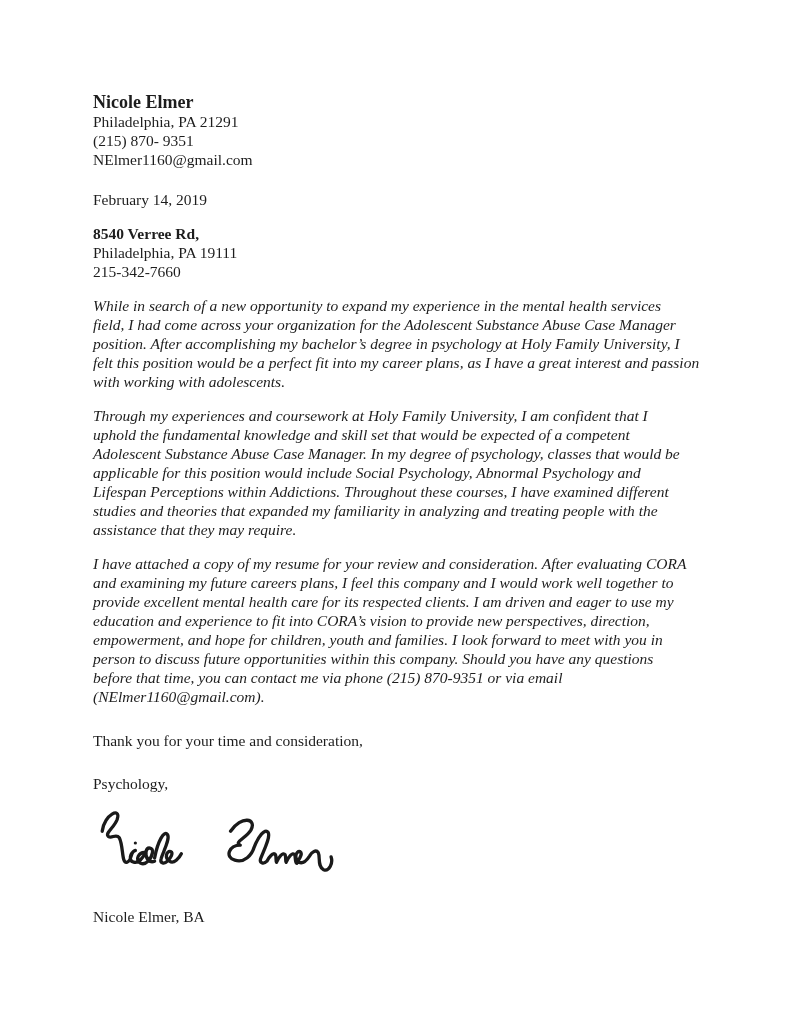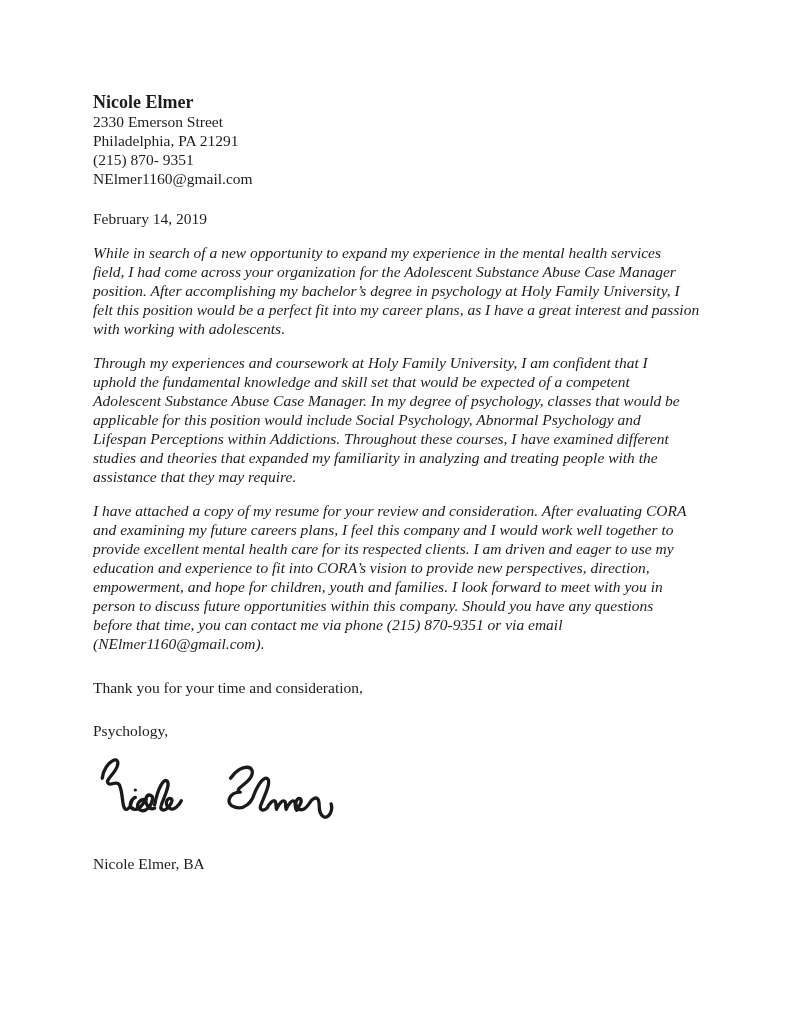--- a/index.html
+++ b/index.html
@@ -65,30 +65,34 @@
   }
 </style>
 </head>
 <body>
 
 <div class="page">
   <div class="content">
 
     <div class="block sender-block">
       <p class="line sender-name">Nicole Elmer</p>
-      <p class="line">2330 Emerson Street</p>
       <p class="line">Philadelphia, PA 21291</p>
       <p class="line">(215) 870- 9351</p>
       <p class="line">NElmer1160@gmail.com</p>
     </div>
 
     <div class="block">
       <p class="line">February 14, 2019</p>
     </div>
 
+    <div class="block">
+      <p class="line recipient-line1">8540 Verree Rd,</p>
+      <p class="line">Philadelphia, PA 19111</p>
+      <p class="line">215-342-7660</p>
+    </div>
 
     <p class="para">While in search of a new opportunity to expand my experience in the mental health services
 field, I had come across your organization for the Adolescent Substance Abuse Case Manager
 position. After accomplishing my bachelor’s degree in psychology at Holy Family University, I
 felt this position would be a perfect fit into my career plans, as I have a great interest and passion
 with working with adolescents.</p>
     <p class="para">Through my experiences and coursework at Holy Family University, I am confident that I
 uphold the fundamental knowledge and skill set that would be expected of a competent
 Adolescent Substance Abuse Case Manager. In my degree of psychology, classes that would be
 applicable for this position would include Social Psychology, Abnormal Psychology and

